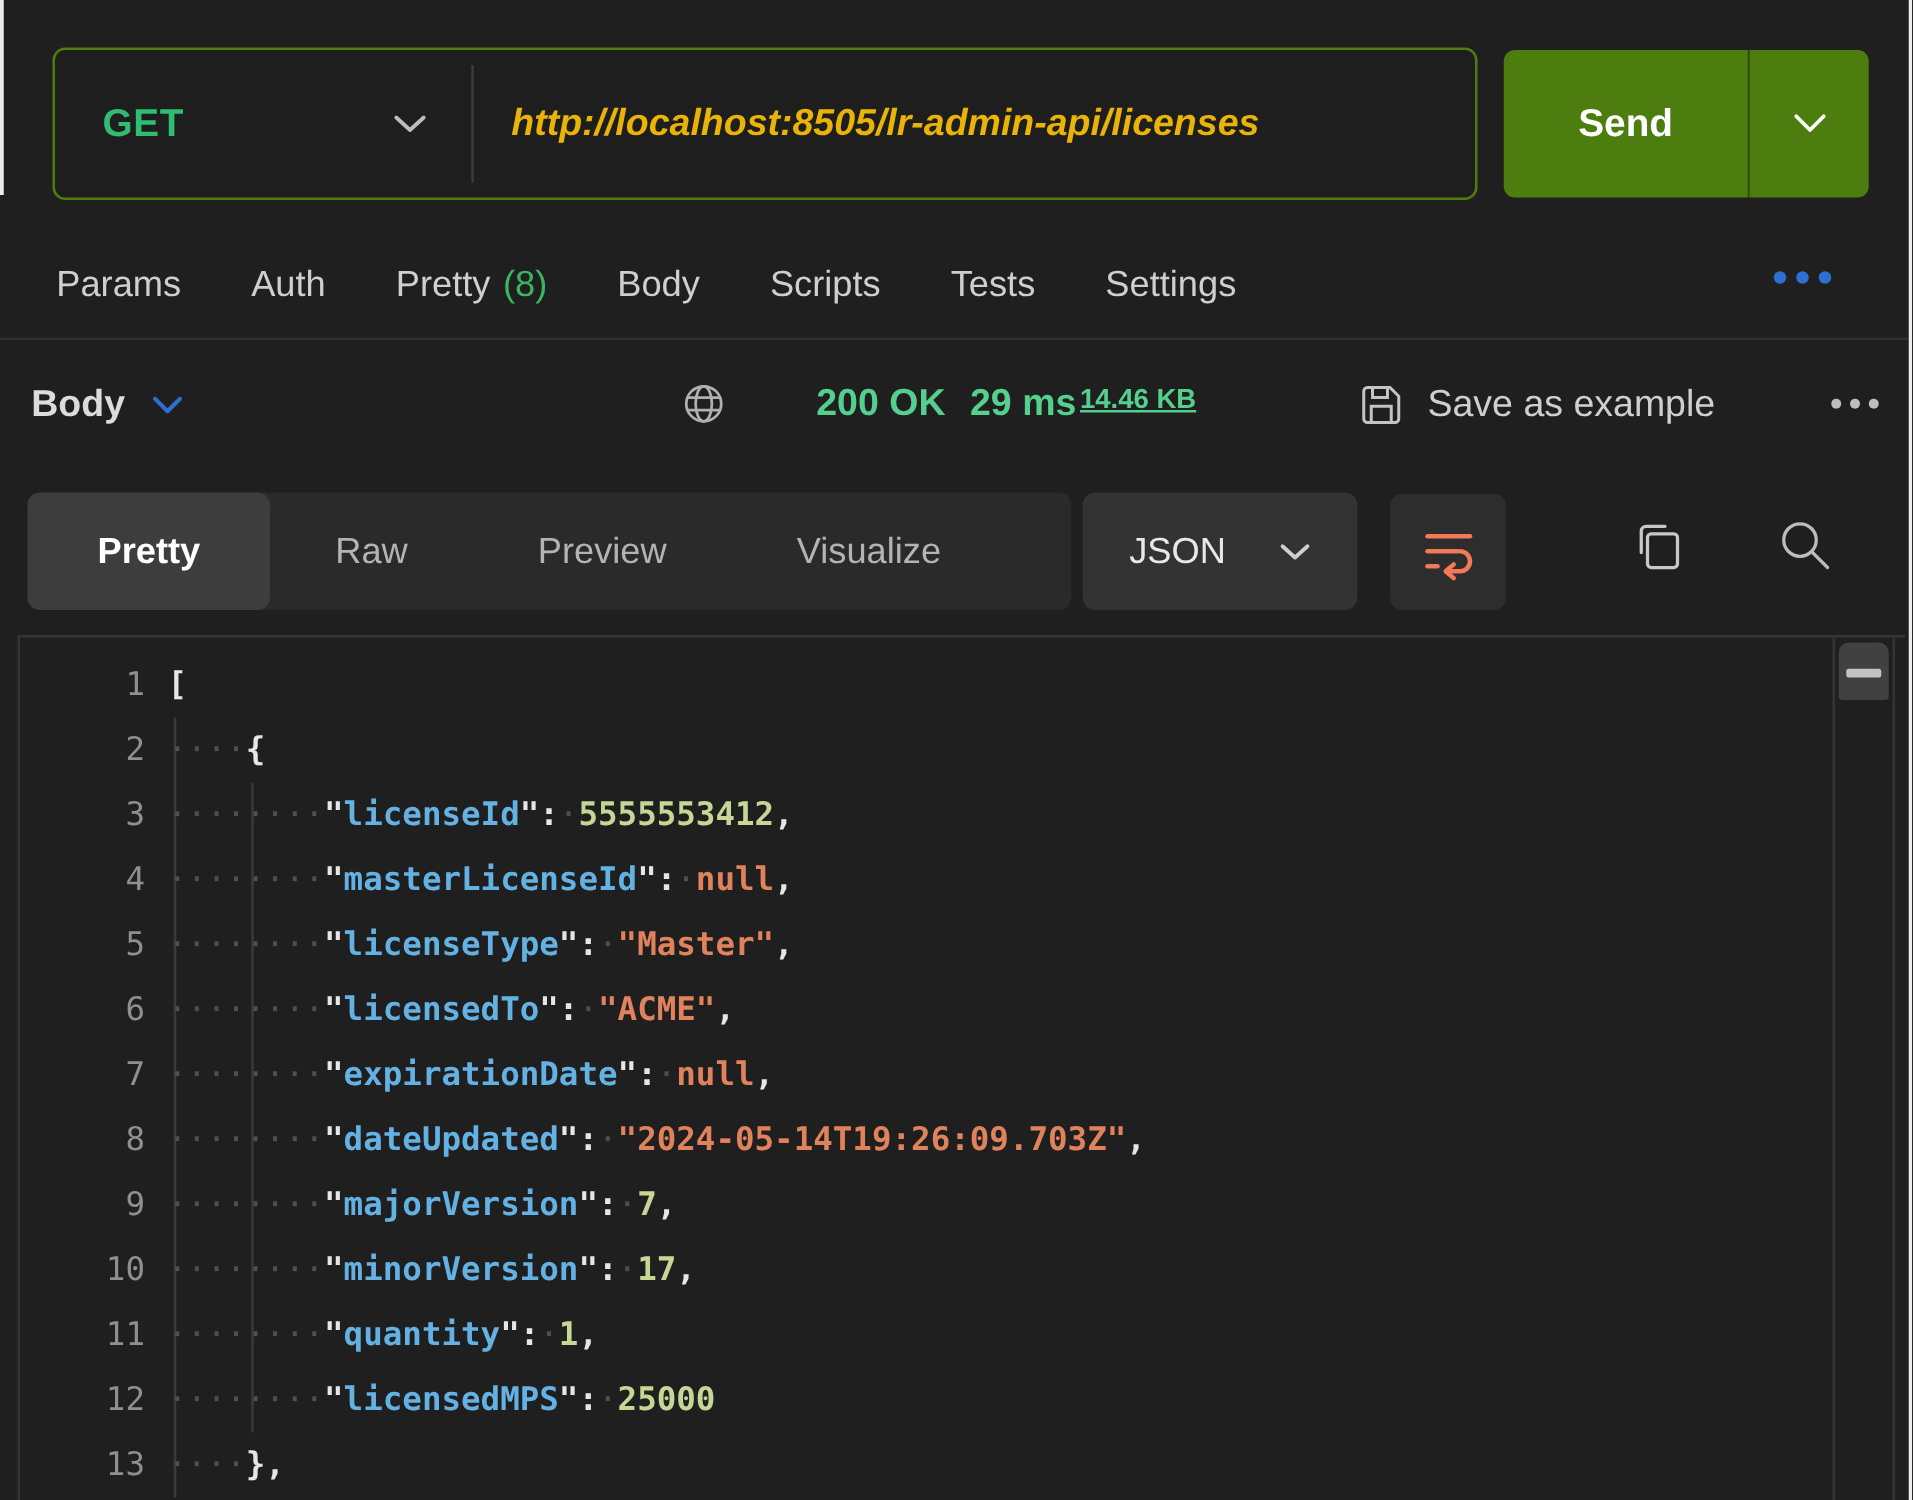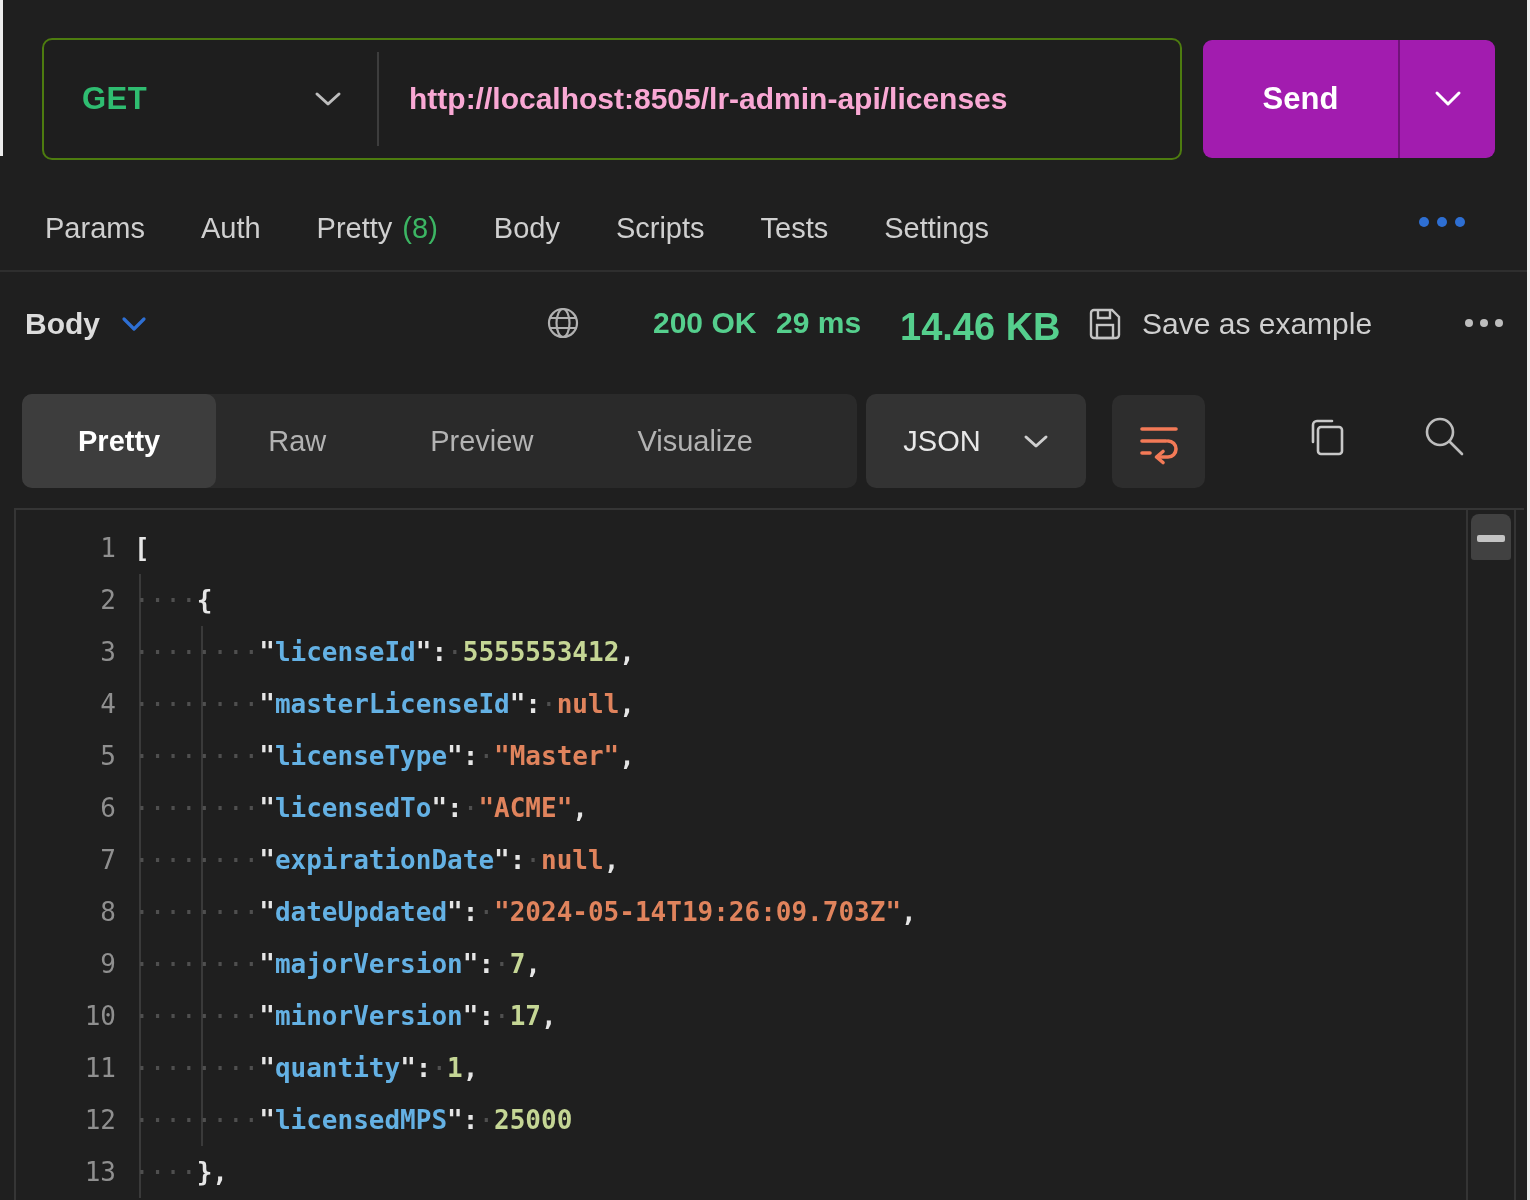--- a/index.html
+++ b/index.html
@@ -11,46 +11,46 @@
   
   .url-box{
     position:absolute;left:42px;top:38px;width:1136px;height:118px;
     border:2px solid #4d7c0f;border-radius:10px;background:#1e1e1e;
     display:flex;align-items:center;
   }
   .method-area{width:333px;height:100%;display:flex;align-items:center;
     justify-content:space-between;padding:0 34px 0 38px;box-sizing:border-box;cursor:pointer;}
   .method-label{color:#2fbd71;font-size:31px;font-weight:700;letter-spacing:.5px;}
   .vdiv{width:2px;align-self:stretch;margin:12px 0;background:#3d3d3d;}
-  .url-text{flex:1;padding-left:30px;color:#f9a8d4;font-size:30px;font-weight:700;
-    white-space:nowrap;overflow:hidden;}
+  .url-text{flex:1;padding-left:30px;color:#eab308;font-size:30px;font-weight:700;
+    white-space:nowrap;overflow:hidden;font-style:italic;}
   .send-btn{
     position:absolute;left:1203px;top:40px;width:292px;height:118px;border-radius:9px;
-    background:#a21caf;display:flex;align-items:stretch;cursor:pointer;
+    background:#4d7c0f;display:flex;align-items:stretch;cursor:pointer;
   }
   .send-main{width:195px;display:flex;align-items:center;justify-content:center;
     color:#fff;font-size:31px;font-weight:700;}
   .send-div{width:2px;background:rgba(0,0,0,.30);margin:0;}
   .send-caret{flex:1;display:flex;align-items:center;justify-content:center;}
   
   .req-tabs{position:absolute;left:45px;top:198px;height:60px;display:flex;
     align-items:center;gap:56px;}
   .req-tab{color:#cfcfcf;font-size:29px;display:flex;align-items:center;cursor:pointer;}
   .tab-count{color:#3cb563;margin-left:10px;}
   .req-more{position:absolute;left:1416px;top:214px;cursor:pointer;}
   .hr1{position:absolute;left:0;top:270px;width:100%;height:2px;background:#2e2e2e;}
   
   .meta-row{position:absolute;left:0;top:294px;width:100%;height:60px;}
   .body-select{position:absolute;left:25px;top:0;height:60px;display:flex;
     align-items:center;gap:20px;cursor:pointer;}
   .body-label{color:#dcdcdc;font-size:30px;font-weight:700;}
   .globe{position:absolute;left:544px;top:10px;}
   .m-status{position:absolute;left:620px;top:12px;color:#55cf8d;font-size:30px;font-weight:600;margin-left:33px;}
   .m-time{position:absolute;left:776px;top:12px;color:#55cf8d;font-size:30px;font-weight:600;}
-  .m-size{position:absolute;left:900px;top:12px;color:#55cf8d;font-size:38px;font-weight:600;}
+  .m-size{position:absolute;left:864px;top:12px;color:#55cf8d;font-size:22px;font-weight:600;text-decoration:underline;}
   .save-group{position:absolute;left:1086px;top:0;height:60px;display:flex;
     align-items:center;gap:18px;cursor:pointer;}
   .save-label{color:#cfcfcf;font-size:30px;text-align:right;}
   .resp-more{position:absolute;left:1462px;top:22px;cursor:pointer;}
   
   .view-strip{position:absolute;left:22px;top:394px;width:835px;height:94px;
     background:#2a2a2a;border-radius:10px;display:flex;align-items:stretch;}
   .view-tab{display:flex;align-items:center;justify-content:center;
     color:#b3b3b3;font-size:29px;cursor:pointer;padding:0 52px;}
   .view-tab.active{background:#3d3d3d;border-radius:10px;color:#ffffff;

